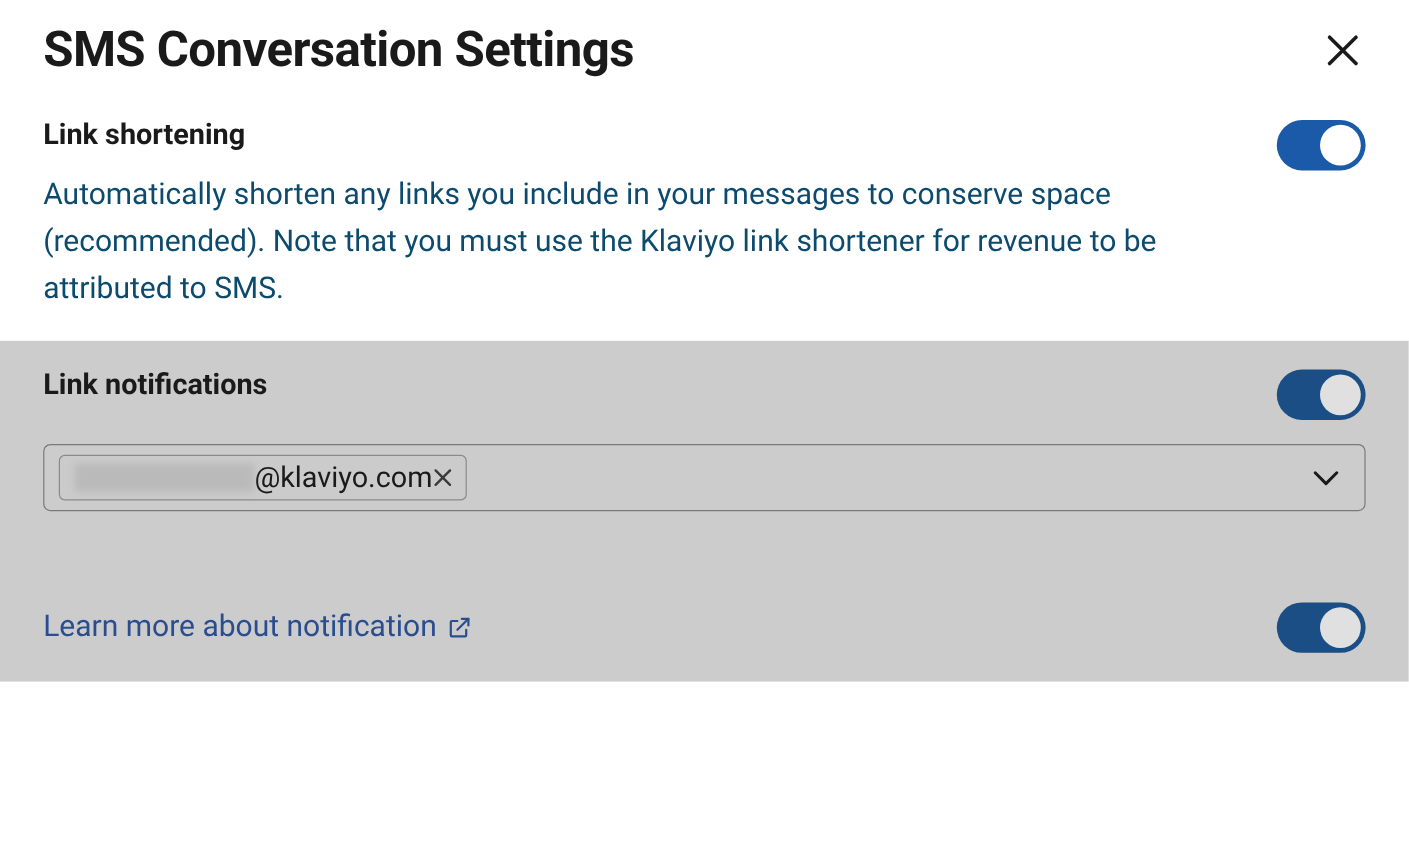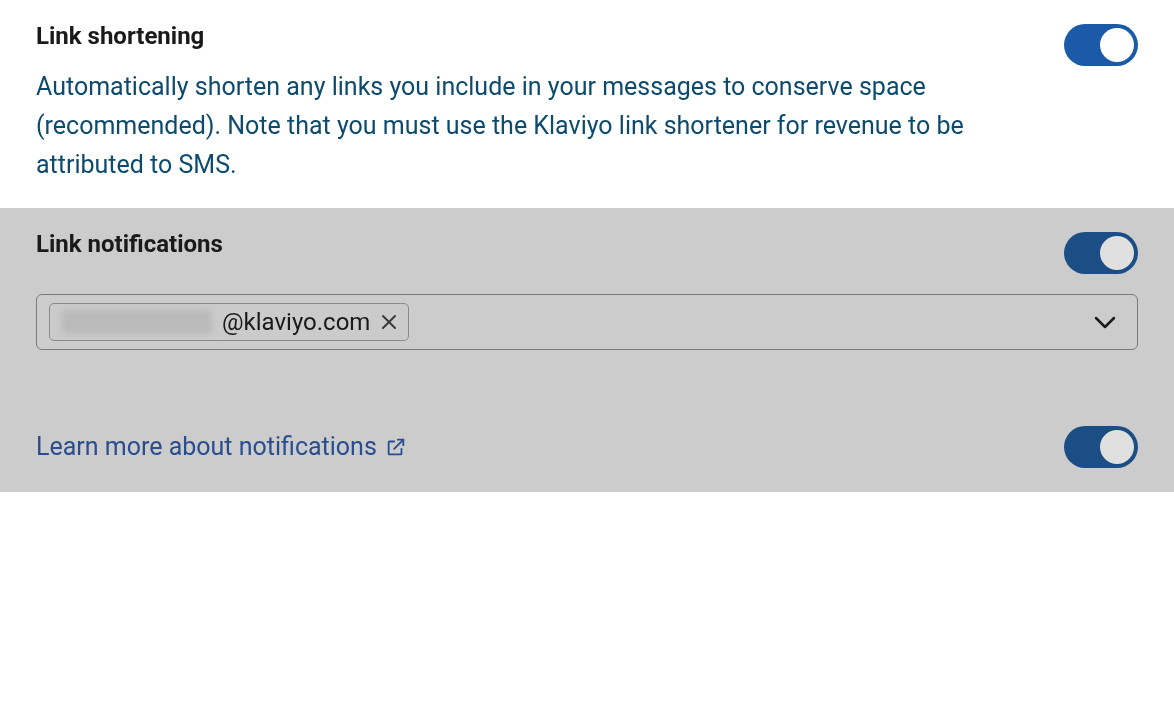--- a/index.html
+++ b/index.html
@@ -100,21 +100,20 @@
       justify-content: space-between;
       border: 1px solid #7a7a7a;
       border-radius: 6px;
       padding: 8px 18px 8px 12px;
       margin-top: 18px;
       cursor: pointer;
     }
     .email-chip {
       display: flex;
       align-items: center;
-      gap: 10px;
       border: 1px solid #8a8a8a;
       border-radius: 5px;
       padding: 4px 10px 4px 12px;
       background: rgba(200,200,200,0.15);
     }
     .email-chip-blurred {
       width: 150px;
       height: 24px;
       background: rgba(150,150,150,0.3);
       filter: blur(3px);
@@ -151,20 +150,29 @@
     }
     .section-3 {
       padding-top: 50px;
     }
   </style>
 </head>
 <body>
 
 <div class="modal">
 
+  <div class="header">
+    <h1>SMS Conversation Settings</h1>
+    <div class="close-btn">
+      <svg width="30" height="30" viewBox="0 0 30 30">
+        <line x1="4" y1="4" x2="26" y2="26" stroke="#1a1a1a" stroke-width="3" stroke-linecap="round"></line>
+        <line x1="26" y1="4" x2="4" y2="26" stroke="#1a1a1a" stroke-width="3" stroke-linecap="round"></line>
+      </svg>
+    </div>
+  </div>
 
   <div class="section section-white">
     <div class="section-row">
       <div class="section-content">
         <div class="section-title">Link shortening</div>
         <div class="section-desc">Automatically shorten any links you include in your messages to conserve space (recommended). Note that you must use the Klaviyo link shortener for revenue to be attributed to SMS.</div>
       </div>
       <div class="toggle toggle-on">
         <div class="toggle-knob"></div>
       </div>
@@ -196,21 +204,21 @@
           <polyline points="5,10 14,19 23,10" fill="none" stroke="#1a1a1a" stroke-width="2.5" stroke-linecap="round" stroke-linejoin="round"></polyline>
         </svg>
       </div>
     </div>
   </div>
 
   <div class="section section-gray section-3">
     <div class="section-row">
       <div class="section-content">
         <a class="link">
-          <span>Learn more about notifications</span>
+          <span>Learn more about notification</span>
           <svg width="22" height="22" viewBox="0 0 24 24">
             <path d="M14 4h6v6" fill="none" stroke="#2a4d8f" stroke-width="2" stroke-linecap="round" stroke-linejoin="round"></path>
             <path d="M20 4L10 14" fill="none" stroke="#2a4d8f" stroke-width="2" stroke-linecap="round"></path>
             <path d="M18 14v5a1 1 0 0 1-1 1H5a1 1 0 0 1-1-1V7a1 1 0 0 1 1-1h5" fill="none" stroke="#2a4d8f" stroke-width="2" stroke-linecap="round" stroke-linejoin="round"></path>
           </svg>
         </a>
       </div>
       <div class="toggle toggle-on-gray">
         <div class="toggle-knob"></div>
       </div>

